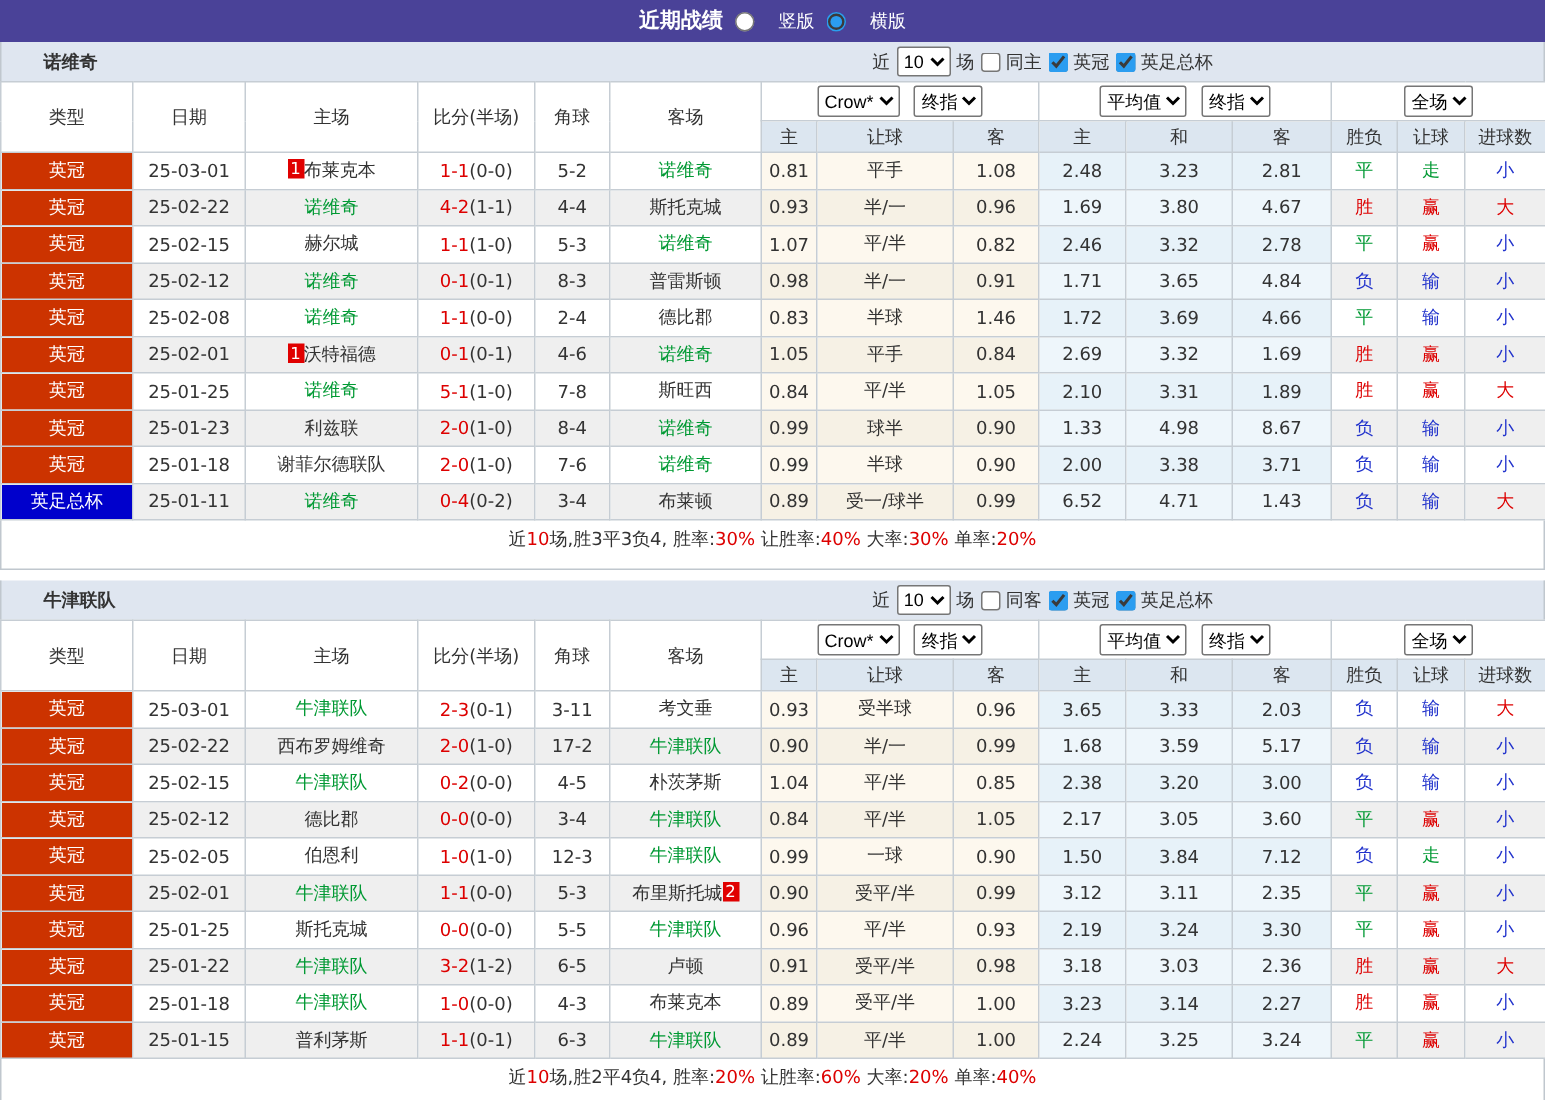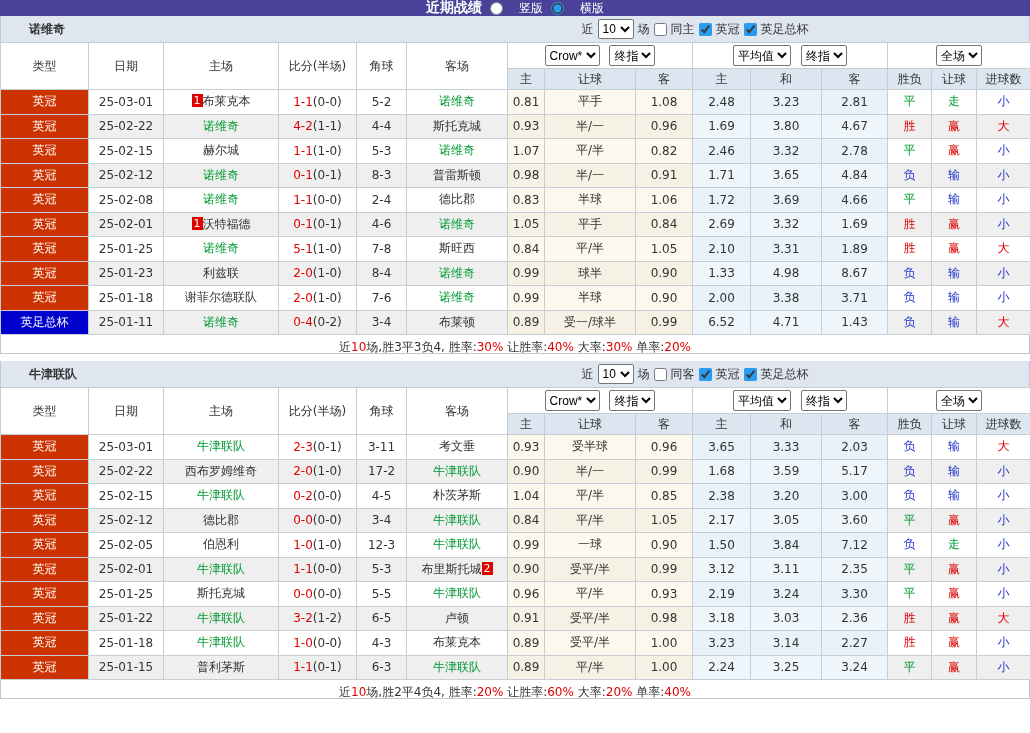--- a/index.html
+++ b/index.html
@@ -3,21 +3,21 @@
 <meta charset="utf-8">
 <style>
   * { box-sizing: border-box; }
   html,body { margin:0; padding:0; }
   body {
     width:1030px;
     font-family:"DejaVu Sans","Liberation Sans",sans-serif;
     font-size:12px; color:#333; background:#fff;
   }
   .titlebar {
-    height:16px; background:#4a4298; color:#fff;
+    height:28px; background:#4a4298; color:#fff;
     display:flex; align-items:center; justify-content:center; gap:8px;
   }
   .titlebar .title { font-weight:bold; font-size:14px; }
   .titlebar label { display:flex; align-items:center; gap:16px; font-size:12px; cursor:pointer; }
   .titlebar input[type=radio] { accent-color:#2b9df0; margin:0; width:13px; height:13px; }
 
   .team-bar {
     height:26px; background:#dfe6f0; display:flex; align-items:center;
     border-left:1px solid #c0c7ce; border-right:1px solid #c0c7ce;
   }
@@ -50,21 +50,21 @@
   .team.green { color:#009933; }
   .badge {
     display:inline-block; background:#e00000; color:#fff; font-size:11px;
     line-height:13px; min-width:8px; padding:0 2px; vertical-align:1px;
   }
   .badge:empty { display:none; }
   .ft { color:#dd0000; }
   .ht { color:#333; }
 
   .summary {
-    height:19px; line-height:24px; text-align:center;
+    height:33px; line-height:24px; text-align:center;
     border:1px solid #c0c7ce; border-top:none;
   }
   .summary .red { color:#dd0000; }
   .gap { height:7px; }
   table { border-top:1px solid #0369a1; }
 </style>
 </head>
 <body>
 
 <div class="titlebar">
@@ -216,21 +216,21 @@
   </tr>
         <tr>
     <td class="t-red">英冠</td>
     <td>25-02-08</td>
     <td><a class="team green">诺维奇</a></td>
     <td><span class="ft">1-1</span><span class="ht">(0-0)</span></td>
     <td>2-4</td>
     <td><a class="team">德比郡</a></td>
     <td class="cream">0.83</td>
     <td class="cream">半球</td>
-    <td class="cream">1.06</td>
+    <td class="cream">1.46</td>
     <td class="lblue">1.72</td>
     <td class="lblue">3.69</td>
     <td class="lblue">4.66</td>
     <td class="green">平</td>
     <td class="blue">输</td>
     <td class="blue">小</td>
   </tr>
         <tr class="even">
     <td class="t-red">英冠</td>
     <td>25-02-01</td>

